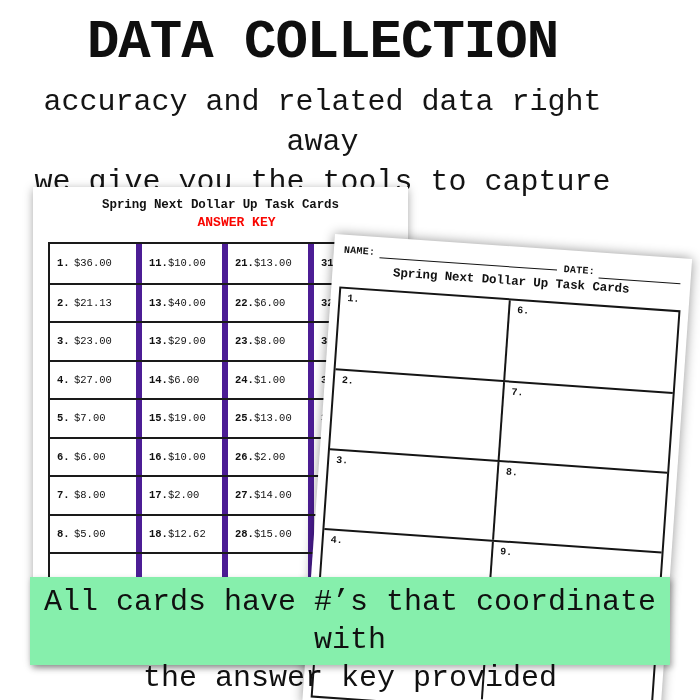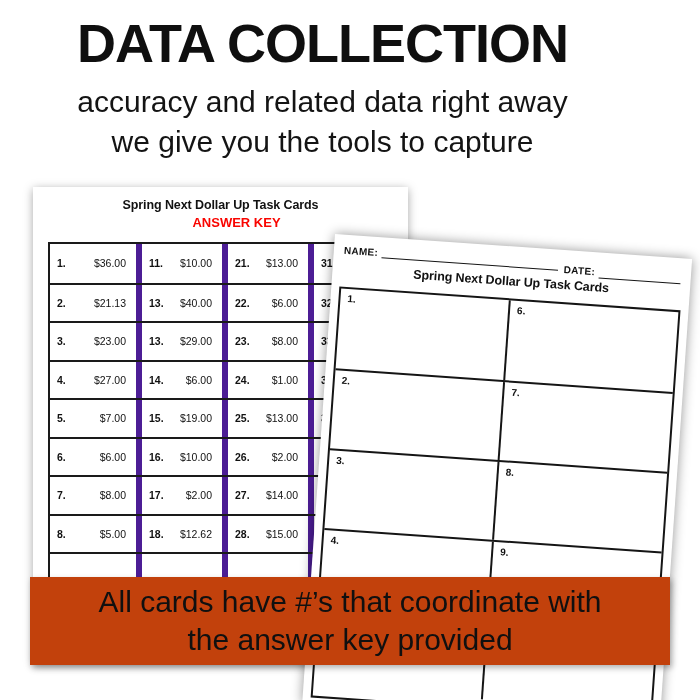--- a/index.html
+++ b/index.html
@@ -1,19 +1,19 @@
 <!DOCTYPE html>
 <html><head>
 <meta charset="utf-8">
 <style>
   * { margin:0; padding:0; box-sizing:border-box; }
   html,body { background:#ffffff; }
   #canvas {
     position:relative; width:700px; height:700px; overflow:hidden;
-    background:#ffffff; font-family:Liberation Sans, sans-serif; color:#111;
+    background:#ffffff; font-family:Liberation Mono, monospace; color:#111;
   }
 
   
   .hdr { position:absolute; left:0; top:14px; width:645px; text-align:center; }
   .hdr-title { font-size:54px; font-weight:700; letter-spacing:-1px; color:#0f0f0f; line-height:58px; }
   .hdr-sub { margin-top:10px; font-size:30px; line-height:40px; color:#141414; }
 
   
   .doc-left {
     position:absolute; left:33px; top:187px; width:375px; height:476px;
@@ -23,21 +23,21 @@
   .ak-key   { margin-top:3px;  text-align:center; font-weight:700; font-size:13px; }
   .ak-table {
     position:absolute; left:15px; top:55px; width:348px;
     border:2px solid #1a1a1a; background:#fff;
   }
   .ak-row { display:grid; grid-template-columns:repeat(4,1fr); height:38.5px; border-top:2px solid #1a1a1a; }
   .ak-row:first-child { border-top:none; }
   .ak-cell { display:flex; align-items:center; border-left:6px solid #4c1d95; overflow:hidden; }
   .ak-cell:first-child { border-left:none; }
   .ak-num { font-weight:700; font-size:10.5px; padding-left:7px; min-width:24px; white-space:nowrap; }
-  .ak-val { flex:1; text-align:right; font-size:10.5px; padding-right:10px; white-space:nowrap; }
+  .ak-val { flex:1; text-align:left; font-size:10.5px; padding-right:10px; white-space:nowrap; }
 
   
   .doc-right {
     position:absolute; left:335px; top:234px; width:358px; height:470px;
     background:#fff; box-shadow:0 0 12px rgba(0,0,0,.42);
     transform:rotate(4deg); transform-origin:top left; z-index:2;
   }
   .ws-head { display:flex; align-items:flex-end; margin:8px 10px 0 10px; font-weight:700; font-size:10px; letter-spacing:.3px; }
   .ws-line { flex:1; border-bottom:1.5px solid #151515; height:13px; margin:0 6px 0 4px; }
   .ws-date-label { position:relative; top:4px; }
@@ -267,18 +267,18 @@
           <div class="ws-cell">4.</div>
           <div class="ws-cell">9.</div>
         </div>
         <div class="ws-row">
           <div class="ws-cell"></div>
           <div class="ws-cell"></div>
         </div>
       </div>
   </div>
 
-  <div class="banner" id="banner" style="background: #c2410c;">
+  <div class="banner" id="banner" style="background: #86efac;">
     <div>All cards have #’s that coordinate with</div>
     <div>the answer key provided</div>
   </div>
 
 </div>
 
 </body></html>

